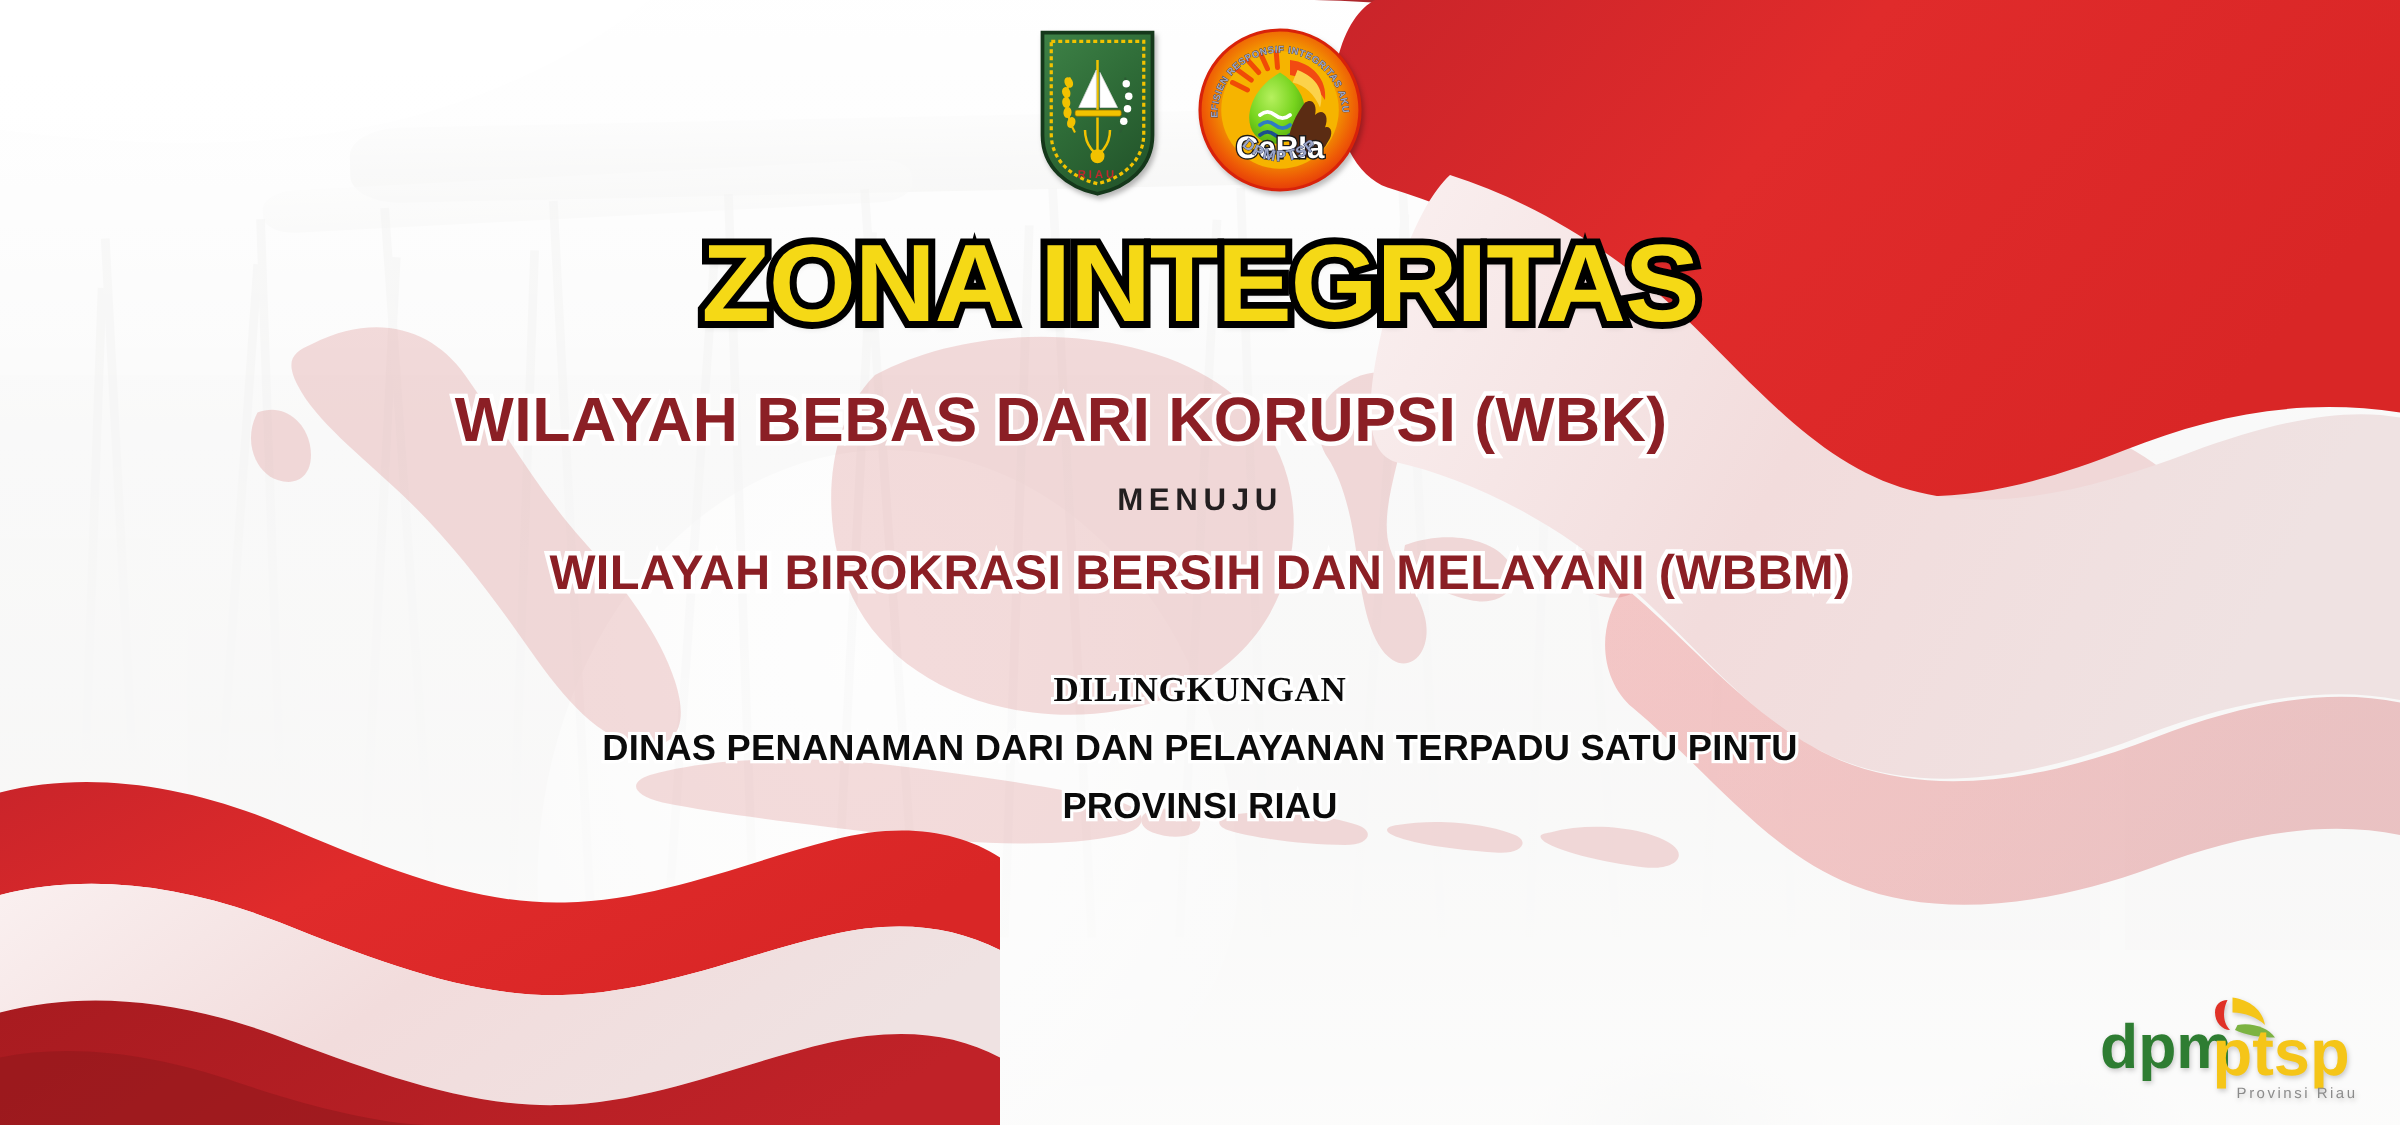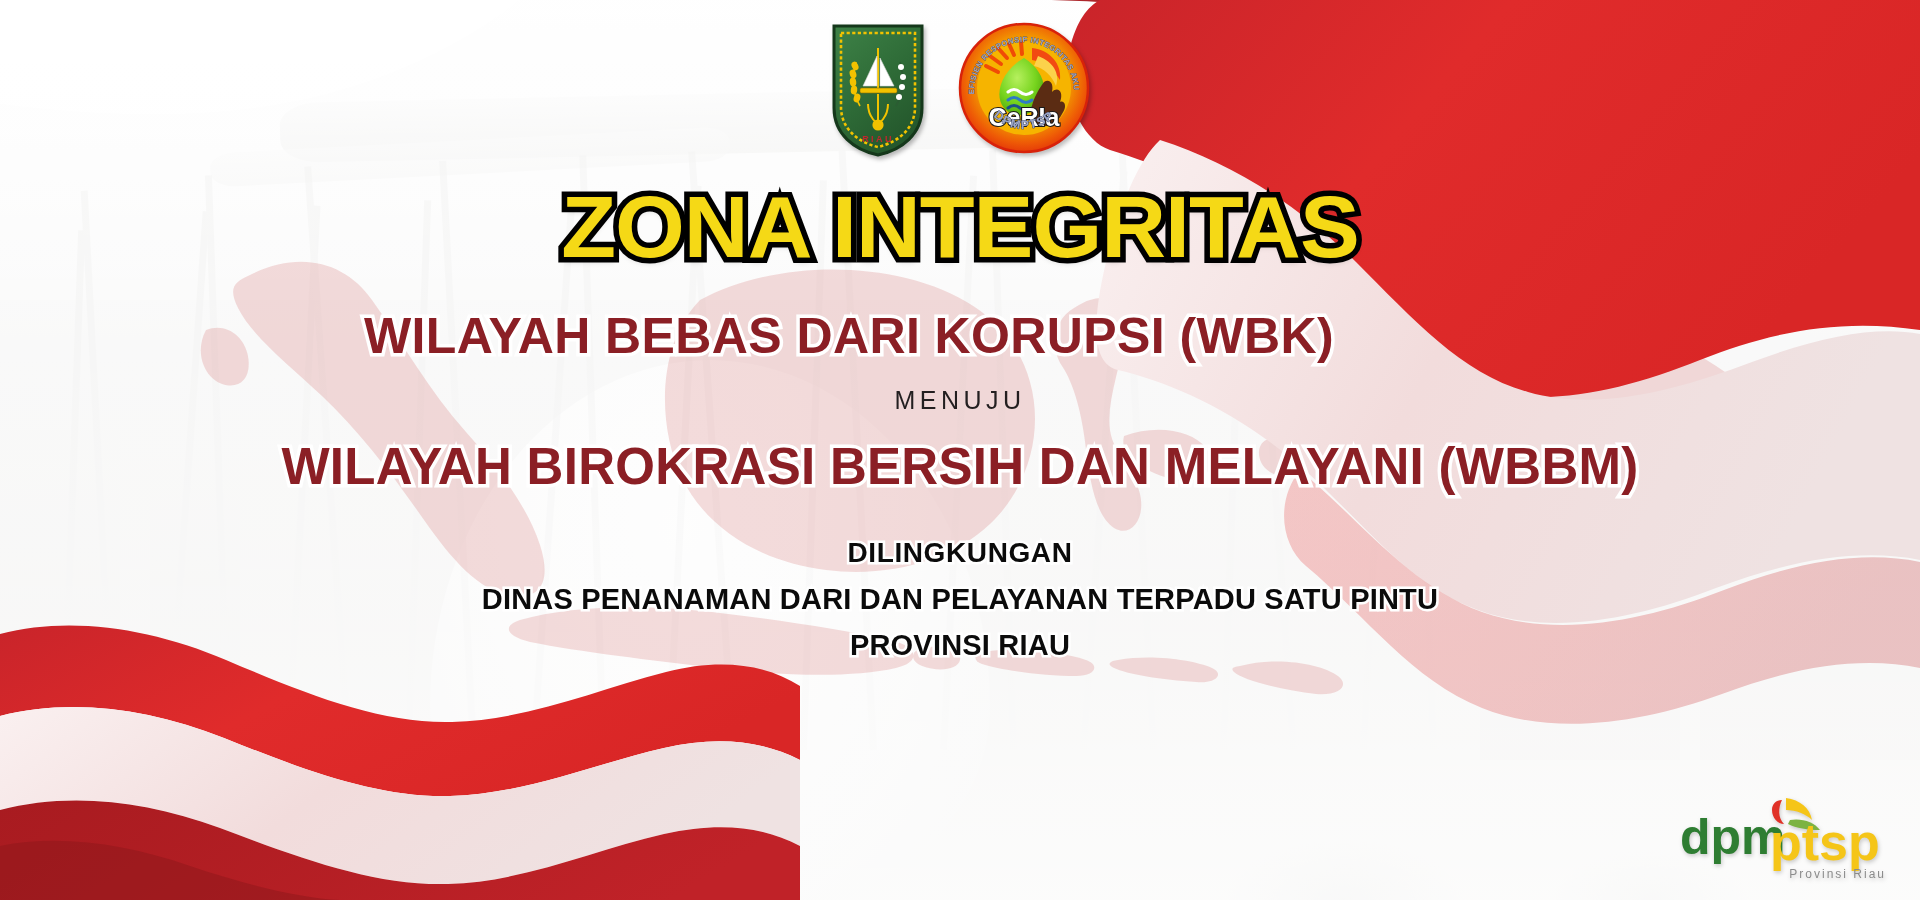--- a/index.html
+++ b/index.html
@@ -98,36 +98,37 @@
   }
   .t-wbk{
     position:absolute;left:0;top:307px;width:1698px;
     font-size:50px;font-weight:900;letter-spacing:.4px;
     color:#8B1F25;
     -webkit-text-stroke:7px #ffffff;
     paint-order:stroke fill;
   }
   .t-menuju{
     position:absolute;left:0;top:386px;width:1920px;
-    font-size:25px;font-weight:400;letter-spacing:4.5px;
+    font-size:25px;font-weight:700;letter-spacing:4.5px;
     color:#231f20;
   }
   .t-wbbm{
     position:absolute;left:0;top:437px;width:1920px;
-    font-size:51px;font-weight:900;letter-spacing:.3px;
+    font-size:39px;font-weight:900;letter-spacing:.3px;
     color:#8B1F25;
     -webkit-text-stroke:7px #ffffff;
     paint-order:stroke fill;
   }
   .t-ling{
     position:absolute;left:0;top:537px;width:1920px;
     font-size:28px;font-weight:900;letter-spacing:.6px;
     color:#0b0b0b;
     -webkit-text-stroke:5px #ffffff;
     paint-order:stroke fill;
+    font-family:Liberation Serif, serif;
   }
   .t-dinas{
     position:absolute;left:0;top:583px;width:1920px;
     font-size:29px;font-weight:900;letter-spacing:.2px;
     color:#0b0b0b;
     -webkit-text-stroke:5px #ffffff;
     paint-order:stroke fill;
   }
   .t-prov{
     position:absolute;left:0;top:629px;width:1920px;

